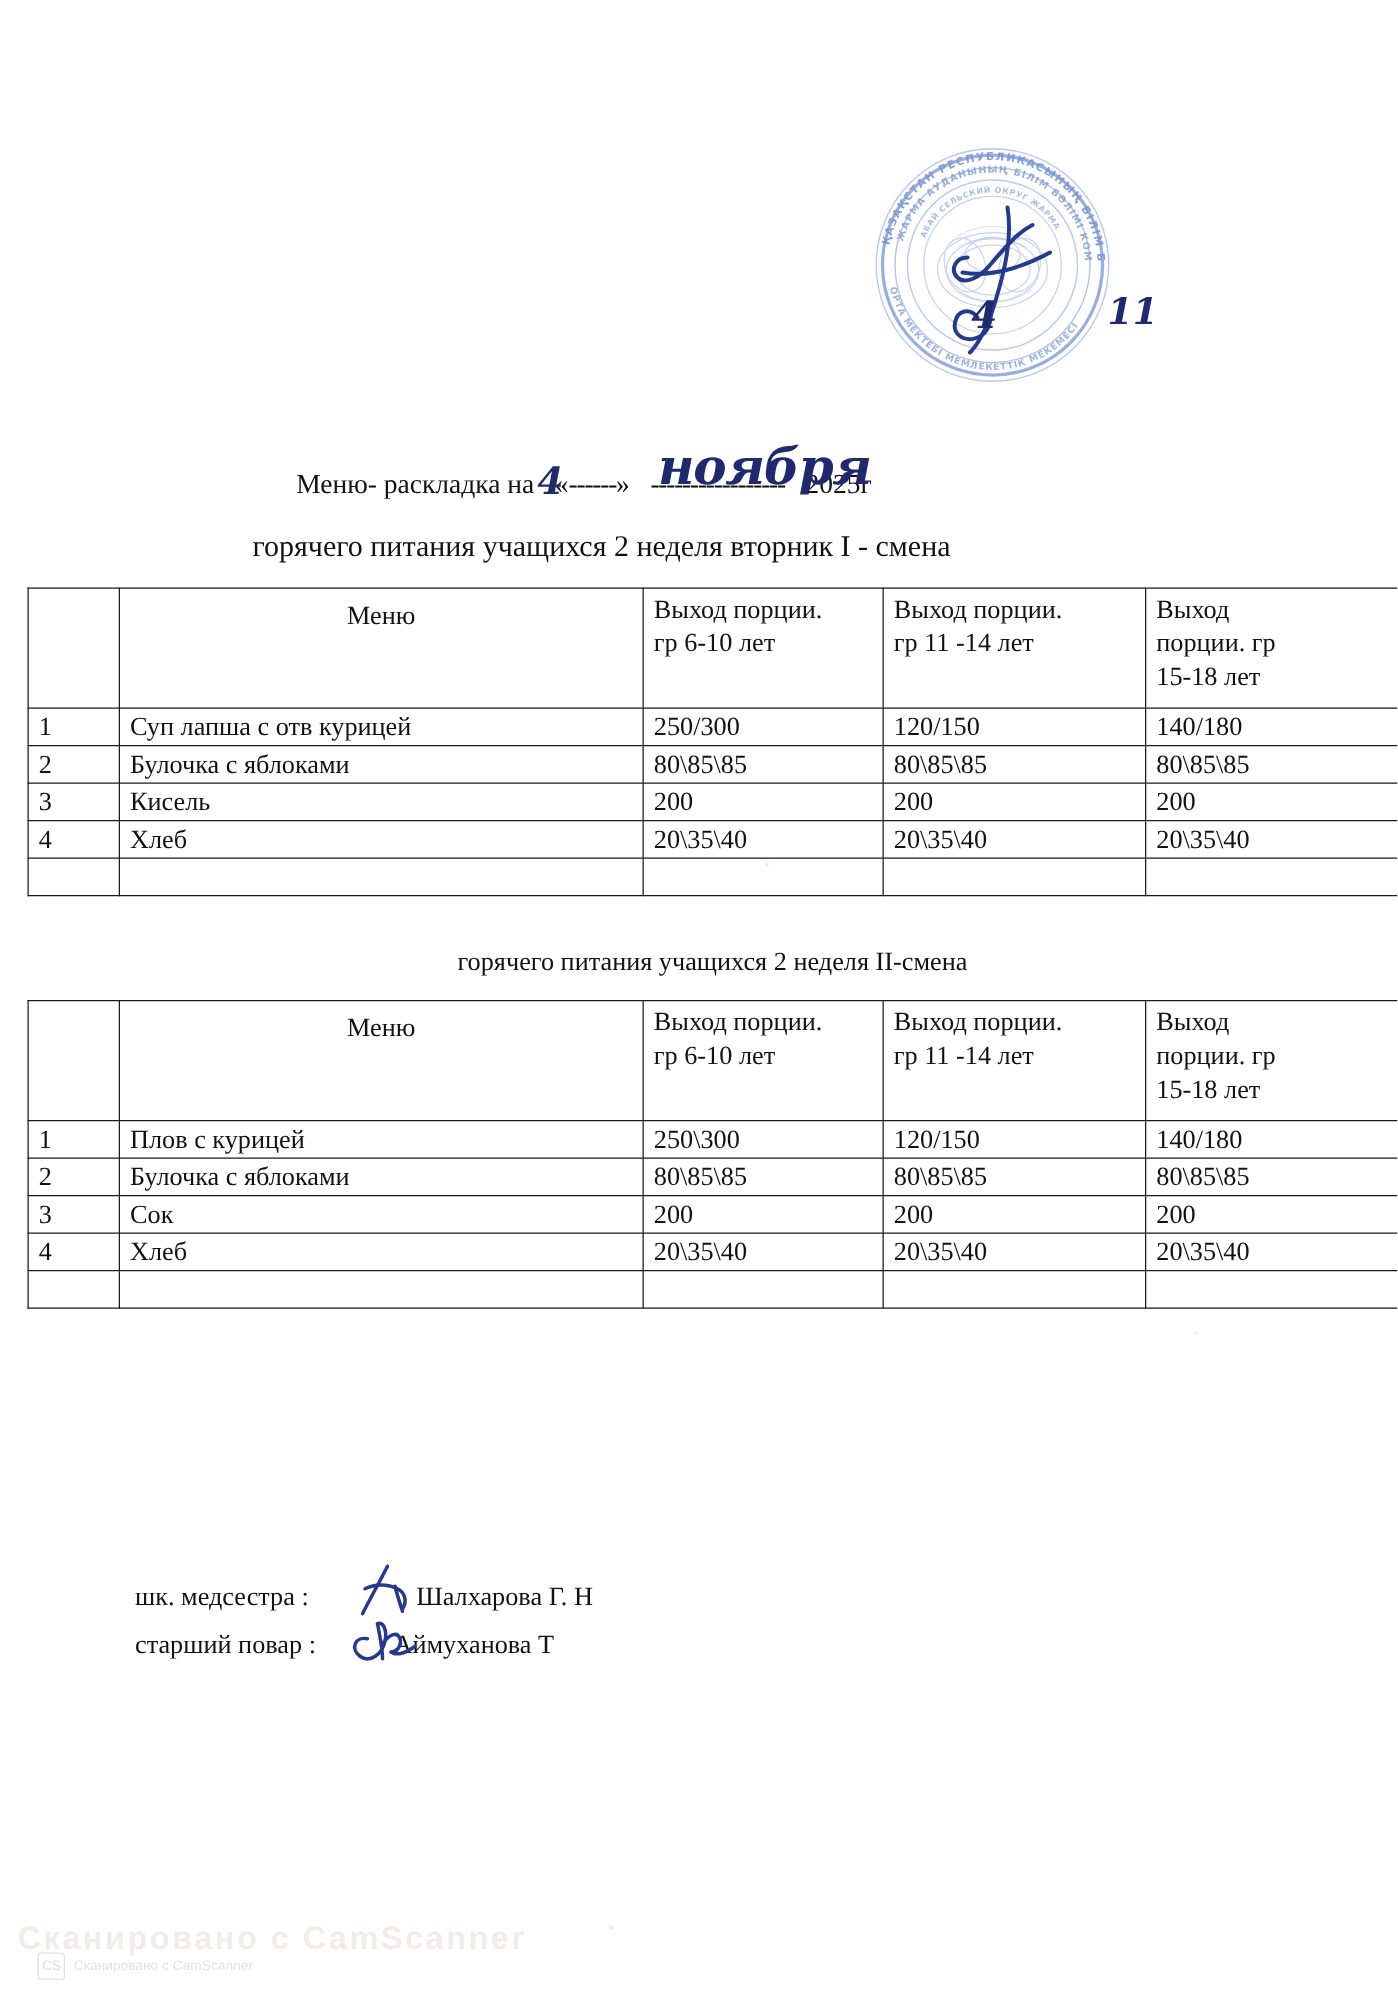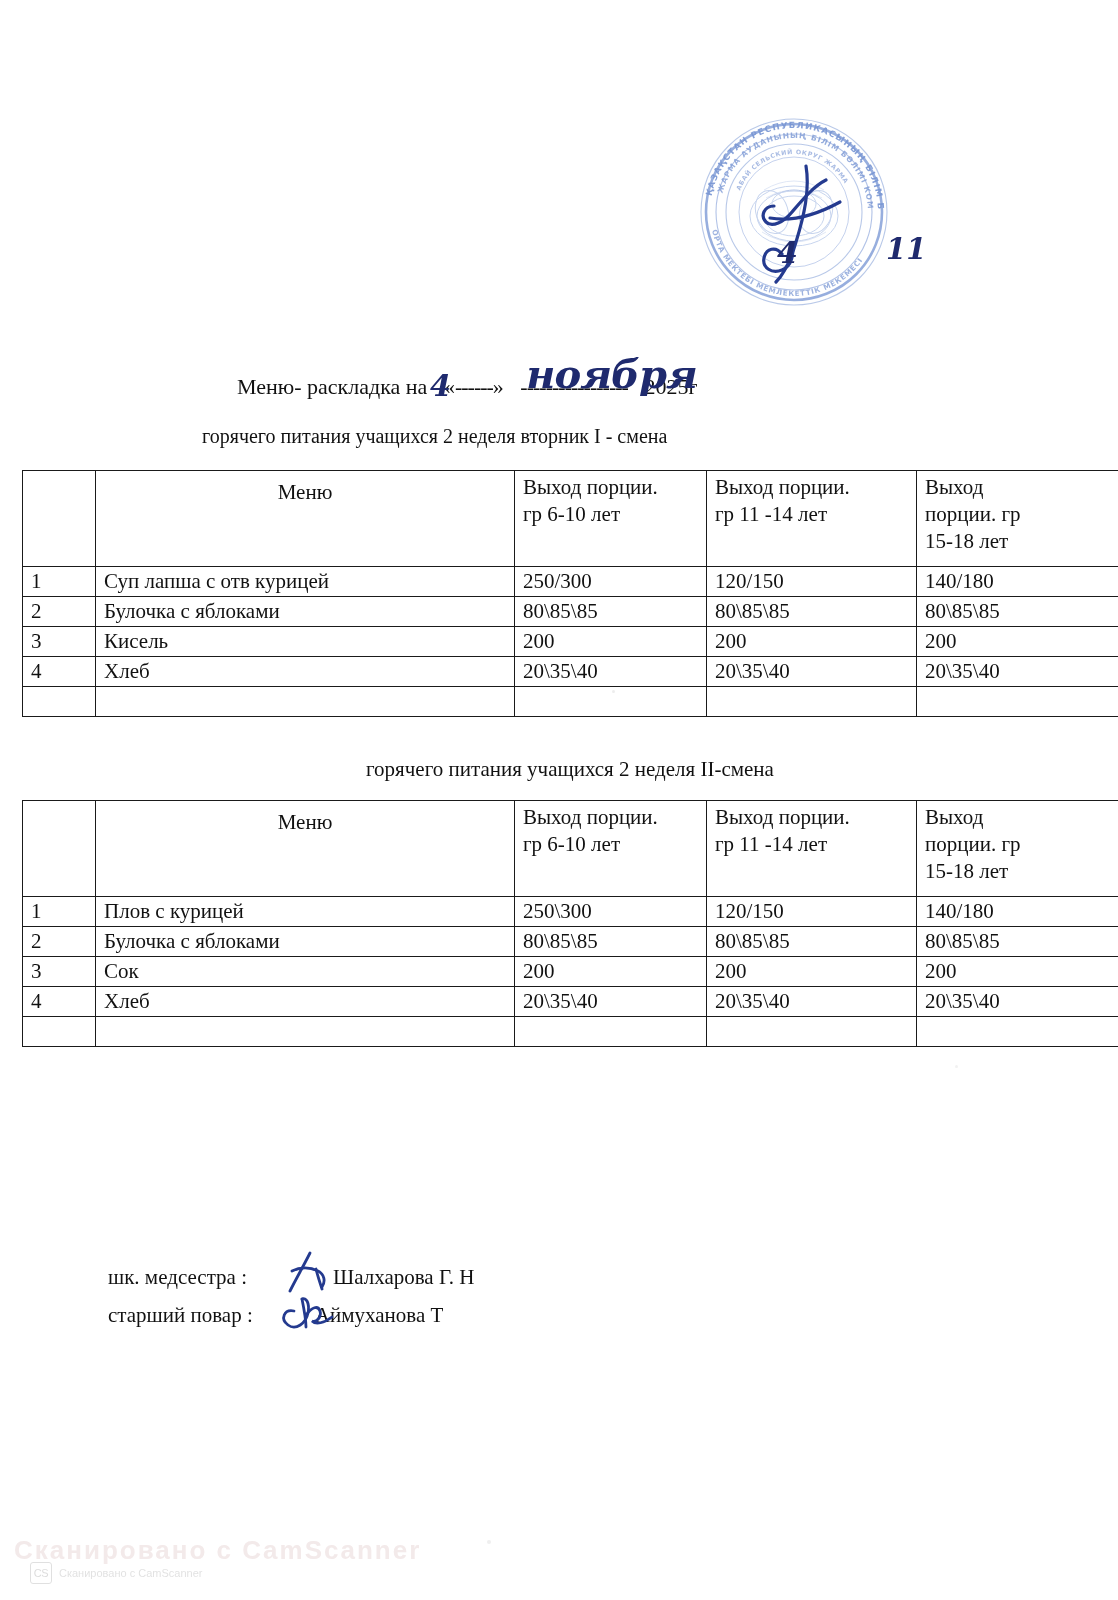--- a/index.html
+++ b/index.html
@@ -99,21 +99,21 @@
     left: 6px;
     top: -24px;
     font-size: 40px;
     letter-spacing: -1px;
   }
 
   .subtitle1 {
     position: absolute;
     left: 202px;
     top: 425px;
-    font-size: 20px;
+    font-size: 24px;
     white-space: nowrap;
   }
   .subtitle2 {
     position: absolute;
     left: 366px;
     top: 757px;
     font-size: 21px;
     white-space: nowrap;
   }
 

